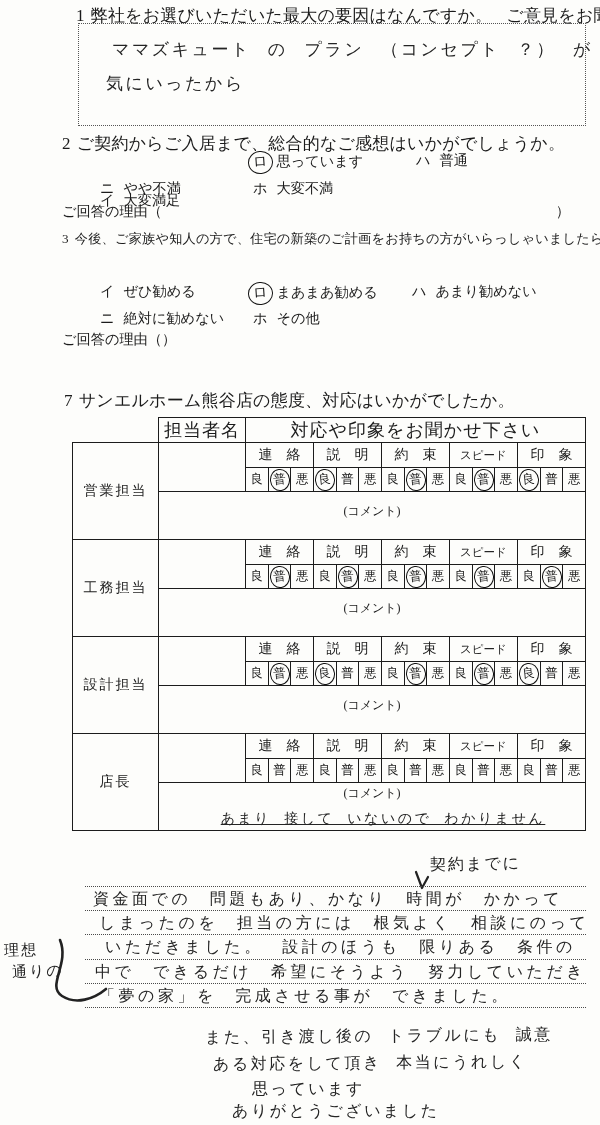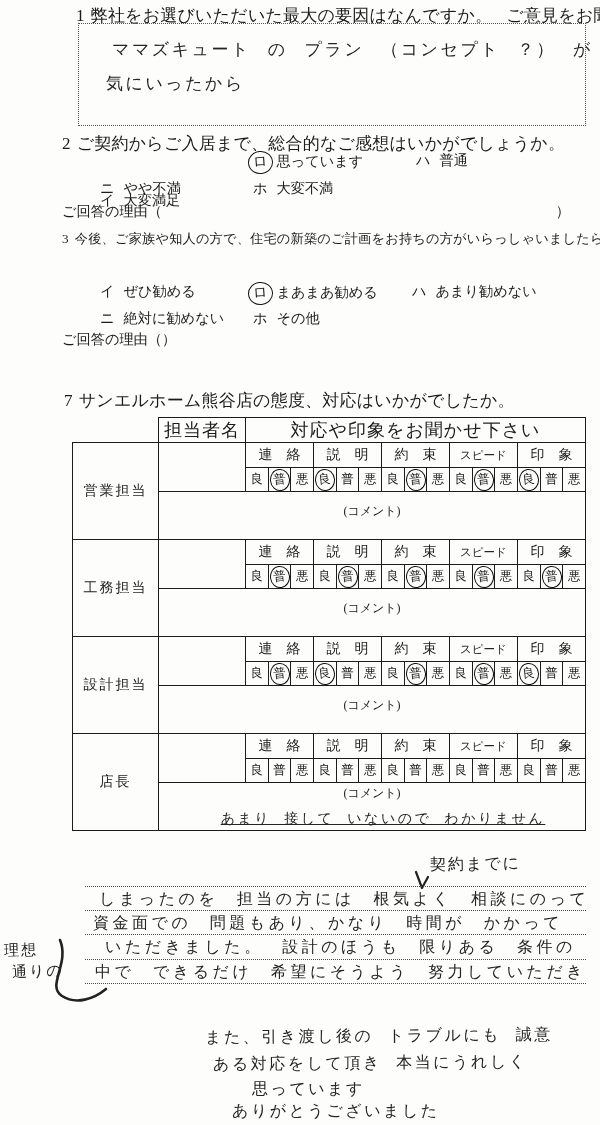--- a/index.html
+++ b/index.html
@@ -281,24 +281,25 @@
   </tbody>
     </table>
 
 
   <div class="abs hand note" style="left:430px; top:854px; font-size:16px; transform:rotate(-1deg);">契約までに</div>
   <svg class="abs" style="left:412px; top:868px;" width="20" height="24" viewBox="0 0 20 24">
     <path d="M4 4 L10 20 L16 9" fill="none" stroke="#222" stroke-width="2.2" stroke-linecap="round" stroke-linejoin="round"></path>
   </svg>
 
   <div id="q8-rules">
+    <div class="rule-row hand" style="padding-left:8px;">資金面での 問題もあり、かなり 時間が かかって</div>
     <div class="rule-row hand" style="padding-left:14px;">しまったのを 担当の方には 根気よく 相談にのって</div>
-    <div class="rule-row hand" style="padding-left:8px;">資金面での 問題もあり、かなり 時間が かかって</div>
     <div class="rule-row hand" style="padding-left:20px;">いただきました。 設計のほうも 限りある 条件の</div>
     <div class="rule-row hand" style="padding-left:10px;">中で できるだけ 希望にそうよう 努力していただき</div>
+    <div class="rule-row hand" style="padding-left:14px;">「夢の家」を 完成させる事が できました。</div>
   </div>
 
   <div class="abs hand note" style="left:4px;  top:941px; transform:rotate(-2deg);">理想</div>
   <div class="abs hand note" style="left:12px; top:962px; transform:rotate(-2deg);">通りの</div>
   <svg class="abs" style="left:36px; top:938px;" width="76" height="74" viewBox="0 0 76 74">
     <path d="M24 2 C34 26 10 48 26 58 C40 67 58 61 70 51" fill="none" stroke="#222" stroke-width="2.6" stroke-linecap="round"></path>
   </svg>
 
   <div class="abs hand closing" style="left:205px; top:1026px; transform:rotate(-0.5deg);">また、引き渡し後の トラブルにも 誠意</div>
   <div class="abs hand closing" style="left:213px; top:1053px; transform:rotate(-0.5deg);">ある対応をして頂き 本当にうれしく</div>

